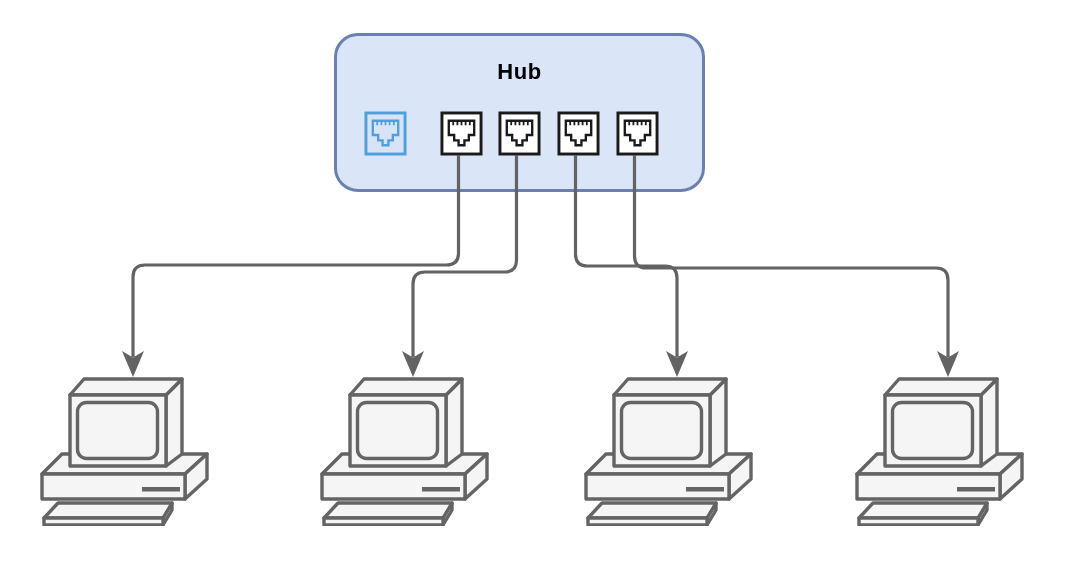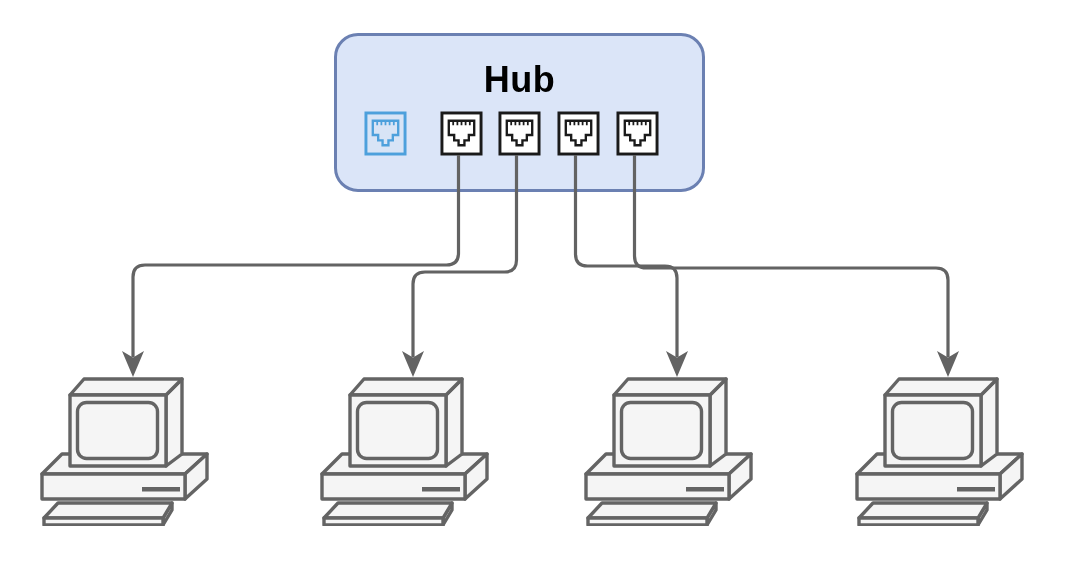--- a/index.html
+++ b/index.html
@@ -8,21 +8,21 @@
     font-family:"Liberation Sans",sans-serif;overflow:hidden;
   }
   
   .hub{
     position:absolute;left:334px;top:33px;width:371px;height:159px;
     box-sizing:border-box;background:#dbe5f8;border:3.5px solid #6b80b2;
     border-radius:24px;z-index:1;
   }
   .hub-label{
     position:absolute;left:0;top:23px;width:100%;text-align:center;
-    font-size:36px;font-weight:bold;color:#000000;letter-spacing:0.5px;
+    font-size:22px;font-weight:bold;color:#000000;letter-spacing:0.5px;
   }
   .port{
     position:absolute;top:75px;width:43px;height:45px;z-index:3;
     color:#1a1a1a;--port-fill:#ffffff;
   }
   .port--uplink{color:#4da0dc;--port-fill:#d8e4f6;}
   .port svg{display:block;width:100%;height:100%;}
   .p1{left:27px;} .p2{left:103px;} .p3{left:161px;} .p4{left:220px;} .p5{left:279px;}
   
   .computer{position:absolute;top:376px;width:172px;height:150px;z-index:1;}

